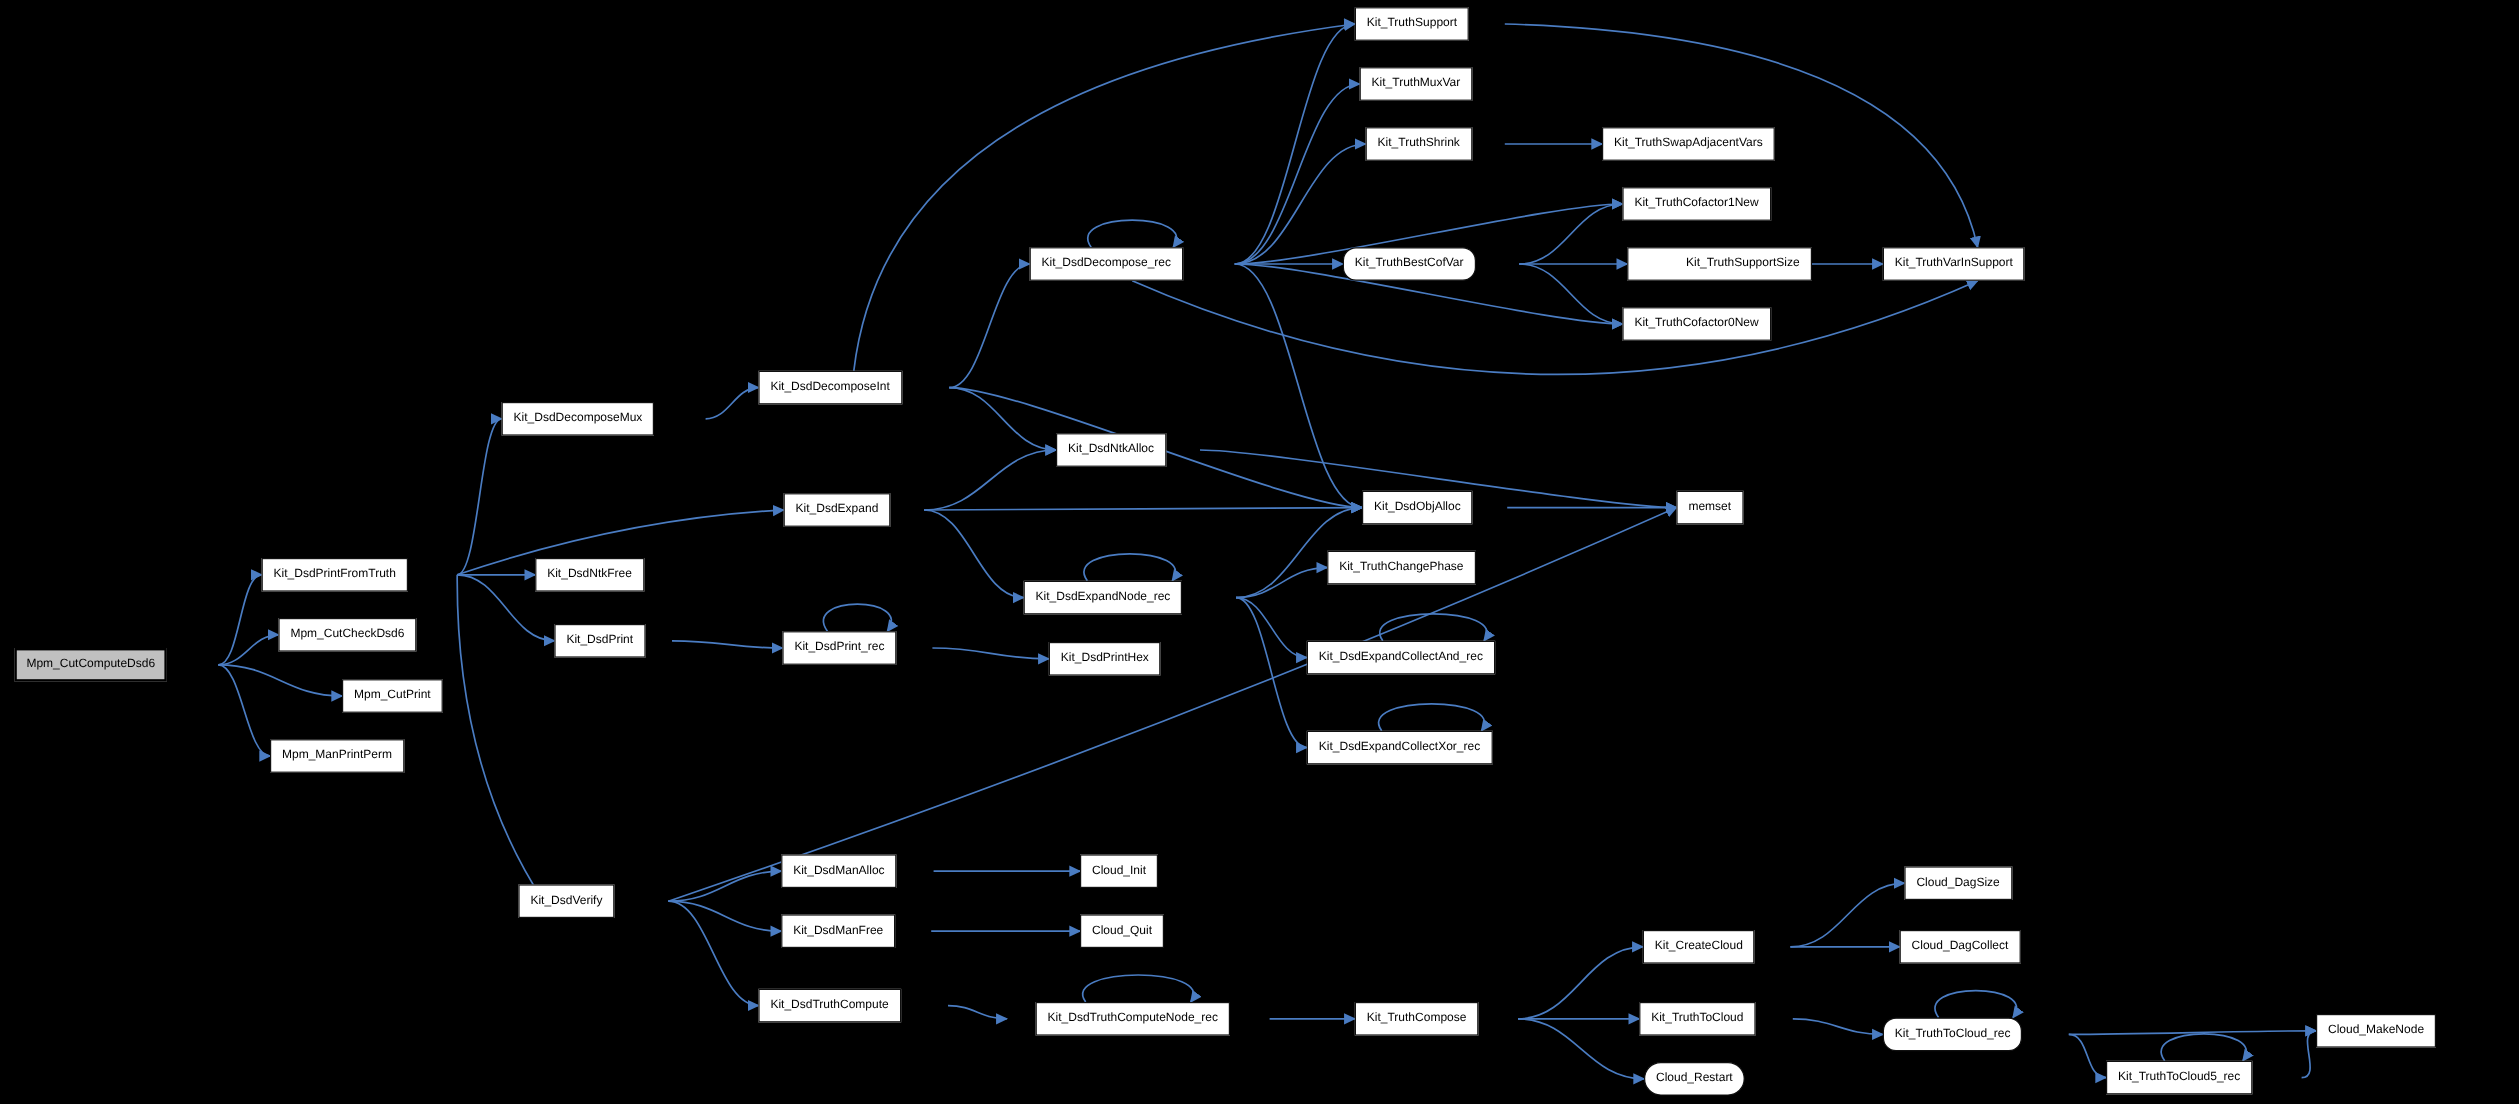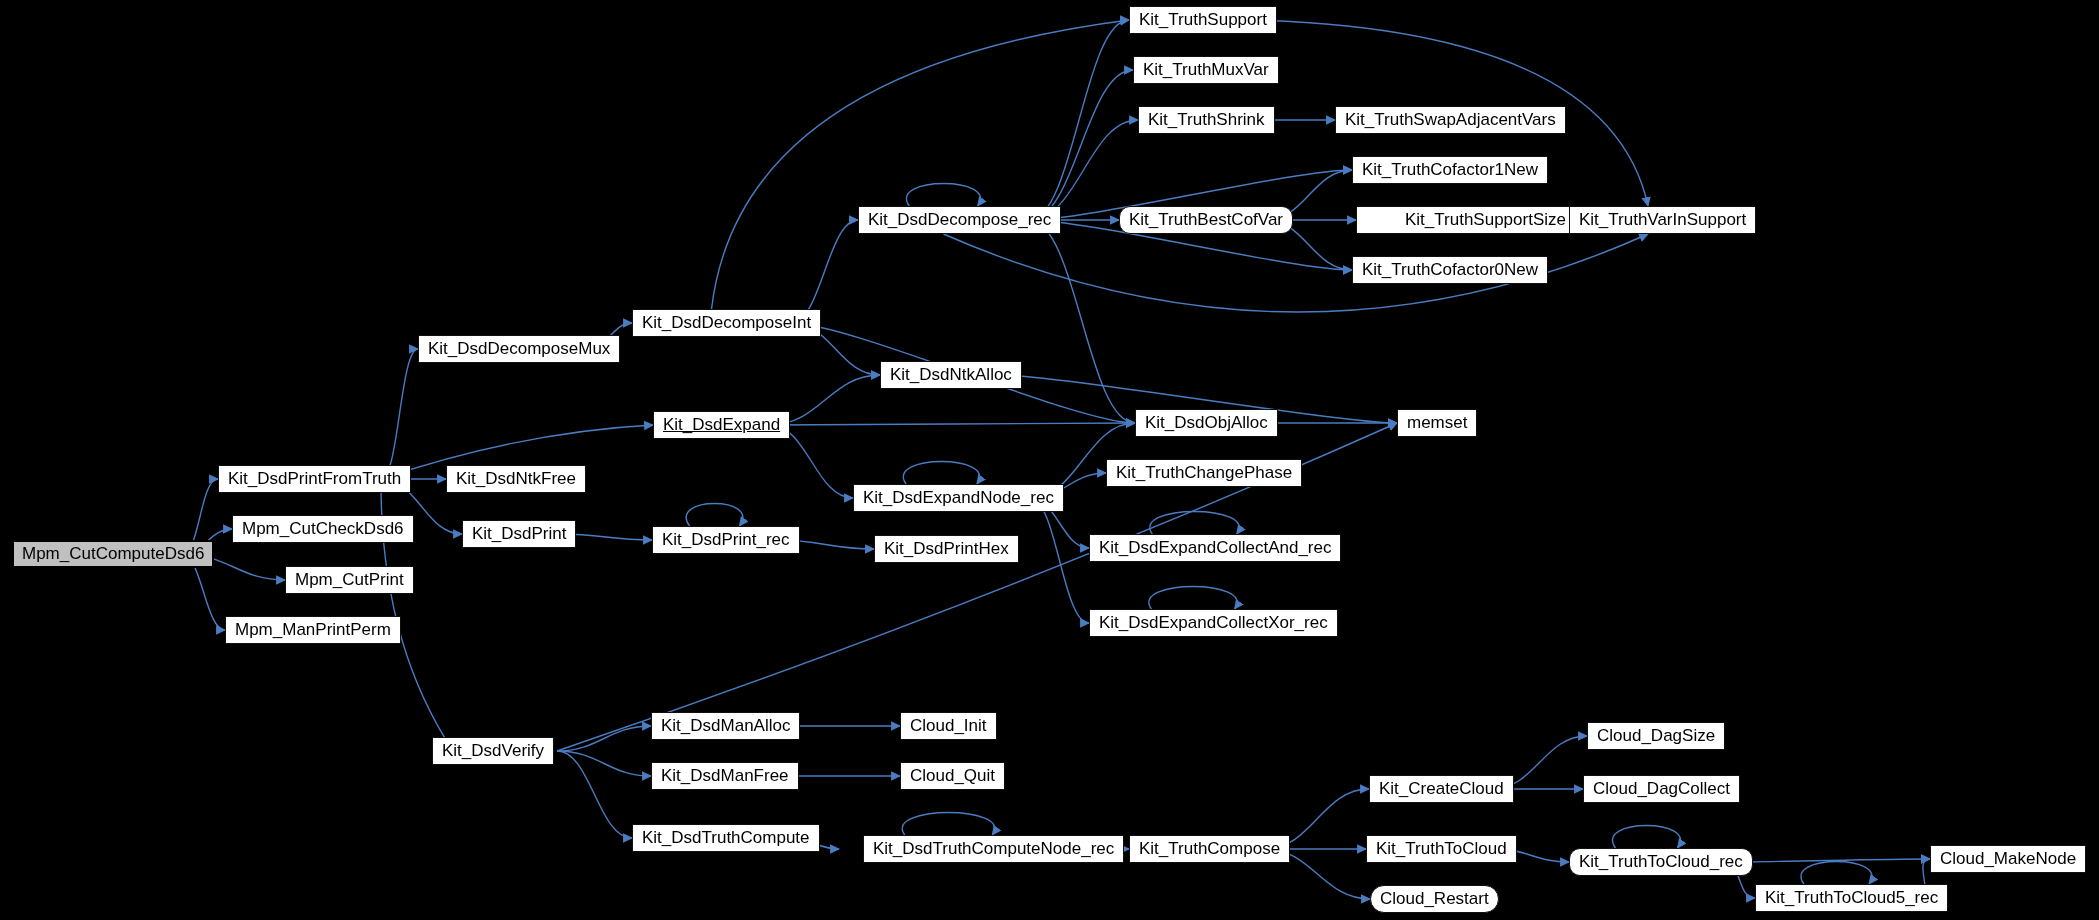--- a/index.html
+++ b/index.html
@@ -24,21 +24,21 @@
     stroke: var(--edge, #4a7cc2);
     stroke-width: 1.4;
   }
   .node {
     position: absolute;
     z-index: 2;
     box-sizing: border-box;
     background: var(--node-fill, #fff);
     border: 1px solid var(--node-border, #101010);
     color: var(--node-text, #000);
-    font-size: 17px;
+    font-size: 10px;
     line-height: 16px;
     padding: 5px 9px;
     white-space: nowrap;
     cursor: pointer;
   }
   .node.highlight {
     background: var(--hl-fill, #c0c0c0);
     border: 2px solid #000;
     padding: 4px 8px;
   }
@@ -122,21 +122,21 @@
 <div class="node highlight" style="left: 12px; top: 540px;">Mpm_CutComputeDsd6</div>
     <div class="node" style="left: 218px; top: 465px;">Kit_DsdPrintFromTruth</div>
     <div class="node" style="left: 232px; top: 515px;">Mpm_CutCheckDsd6</div>
     <div class="node" style="left: 285px; top: 566px;">Mpm_CutPrint</div>
     <div class="node" style="left: 225px; top: 616px;">Mpm_ManPrintPerm</div>
     <div class="node" style="left: 418px; top: 335px;">Kit_DsdDecomposeMux</div>
     <div class="node" style="left: 446px; top: 465px;">Kit_DsdNtkFree</div>
     <div class="node" style="left: 462px; top: 520px;">Kit_DsdPrint</div>
     <div class="node" style="left: 432px; top: 737px;">Kit_DsdVerify</div>
     <div class="node" style="left: 632px; top: 309px;">Kit_DsdDecomposeInt</div>
-    <div class="node" style="left: 653px; top: 411px; text-decoration: underline;">Kit_DsdExpand</div>
+    <div class="node" style="left: 653px; top: 411px;">Kit_DsdExpand</div>
     <div class="node" style="left: 652px; top: 526px;">Kit_DsdPrint_rec</div>
     <div class="node" style="left: 651px; top: 712px;">Kit_DsdManAlloc</div>
     <div class="node" style="left: 651px; top: 762px;">Kit_DsdManFree</div>
     <div class="node" style="left: 632px; top: 824px;">Kit_DsdTruthCompute</div>
     <div class="node" style="left: 858px; top: 206px;">Kit_DsdDecompose_rec</div>
     <div class="node" style="left: 880px; top: 361px;">Kit_DsdNtkAlloc</div>
     <div class="node" style="left: 853px; top: 484px;">Kit_DsdExpandNode_rec</div>
     <div class="node" style="left: 874px; top: 535px;">Kit_DsdPrintHex</div>
     <div class="node" style="left: 900px; top: 712px;">Cloud_Init</div>
     <div class="node" style="left: 900px; top: 762px;">Cloud_Quit</div>

